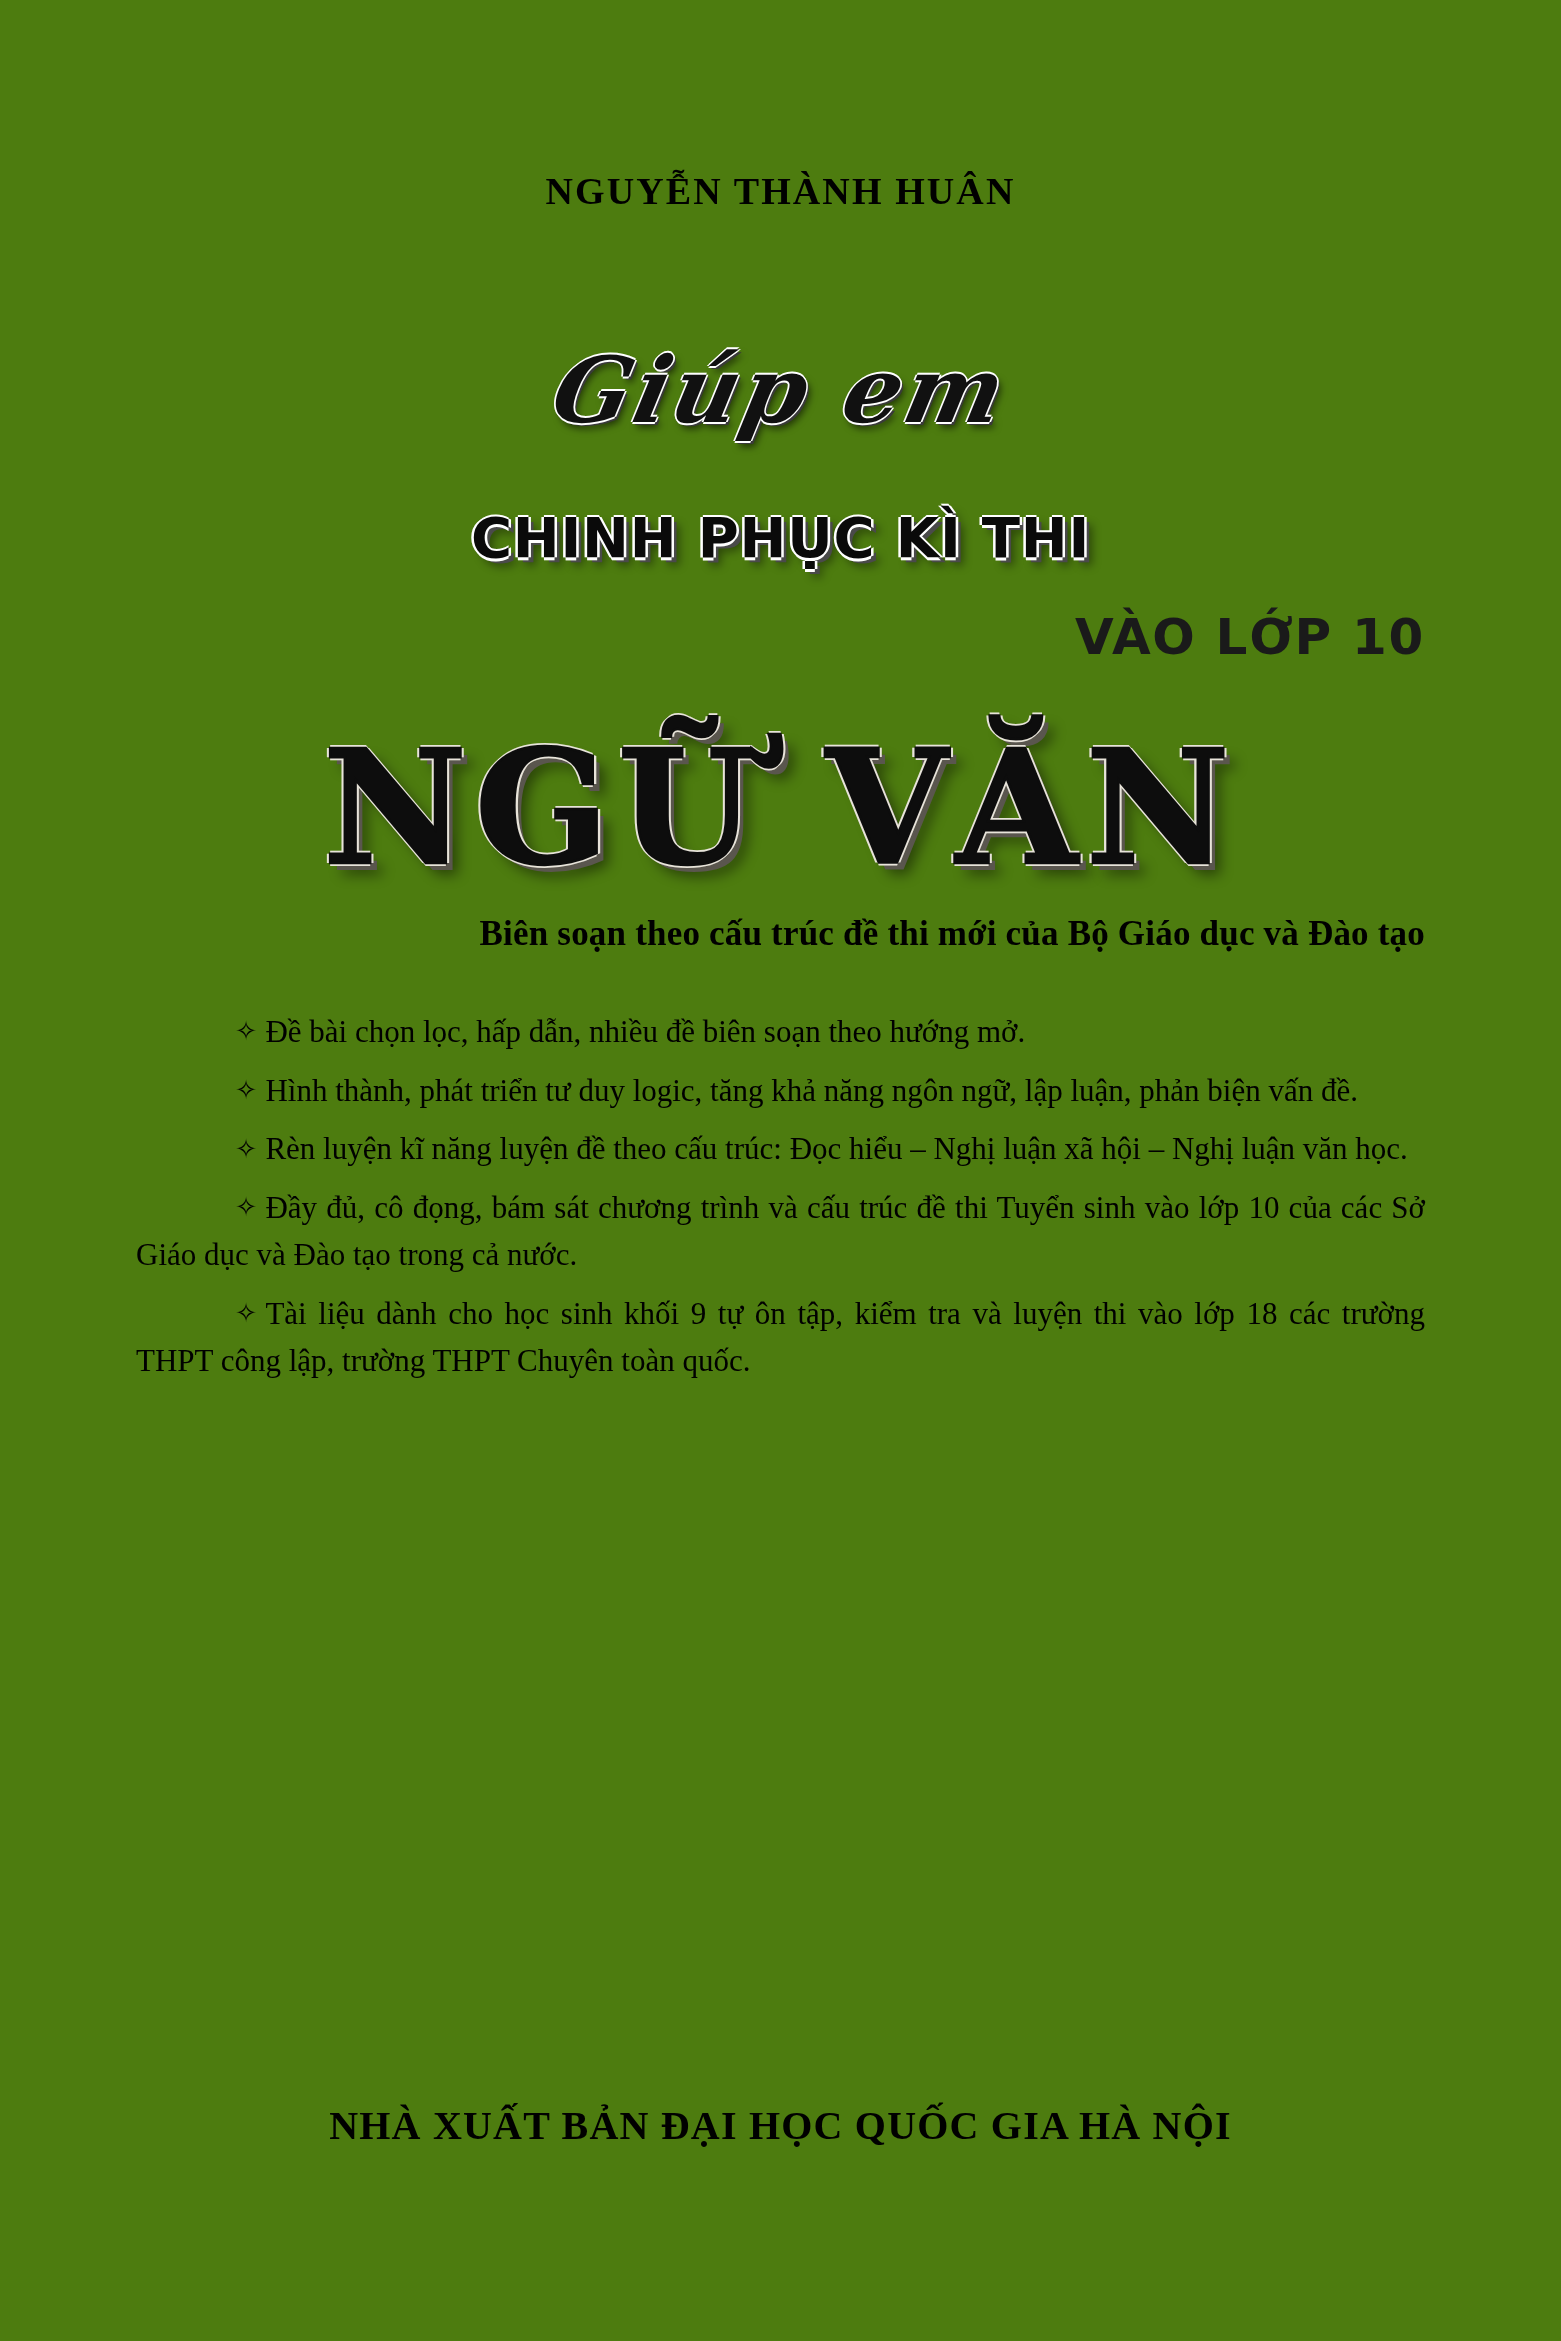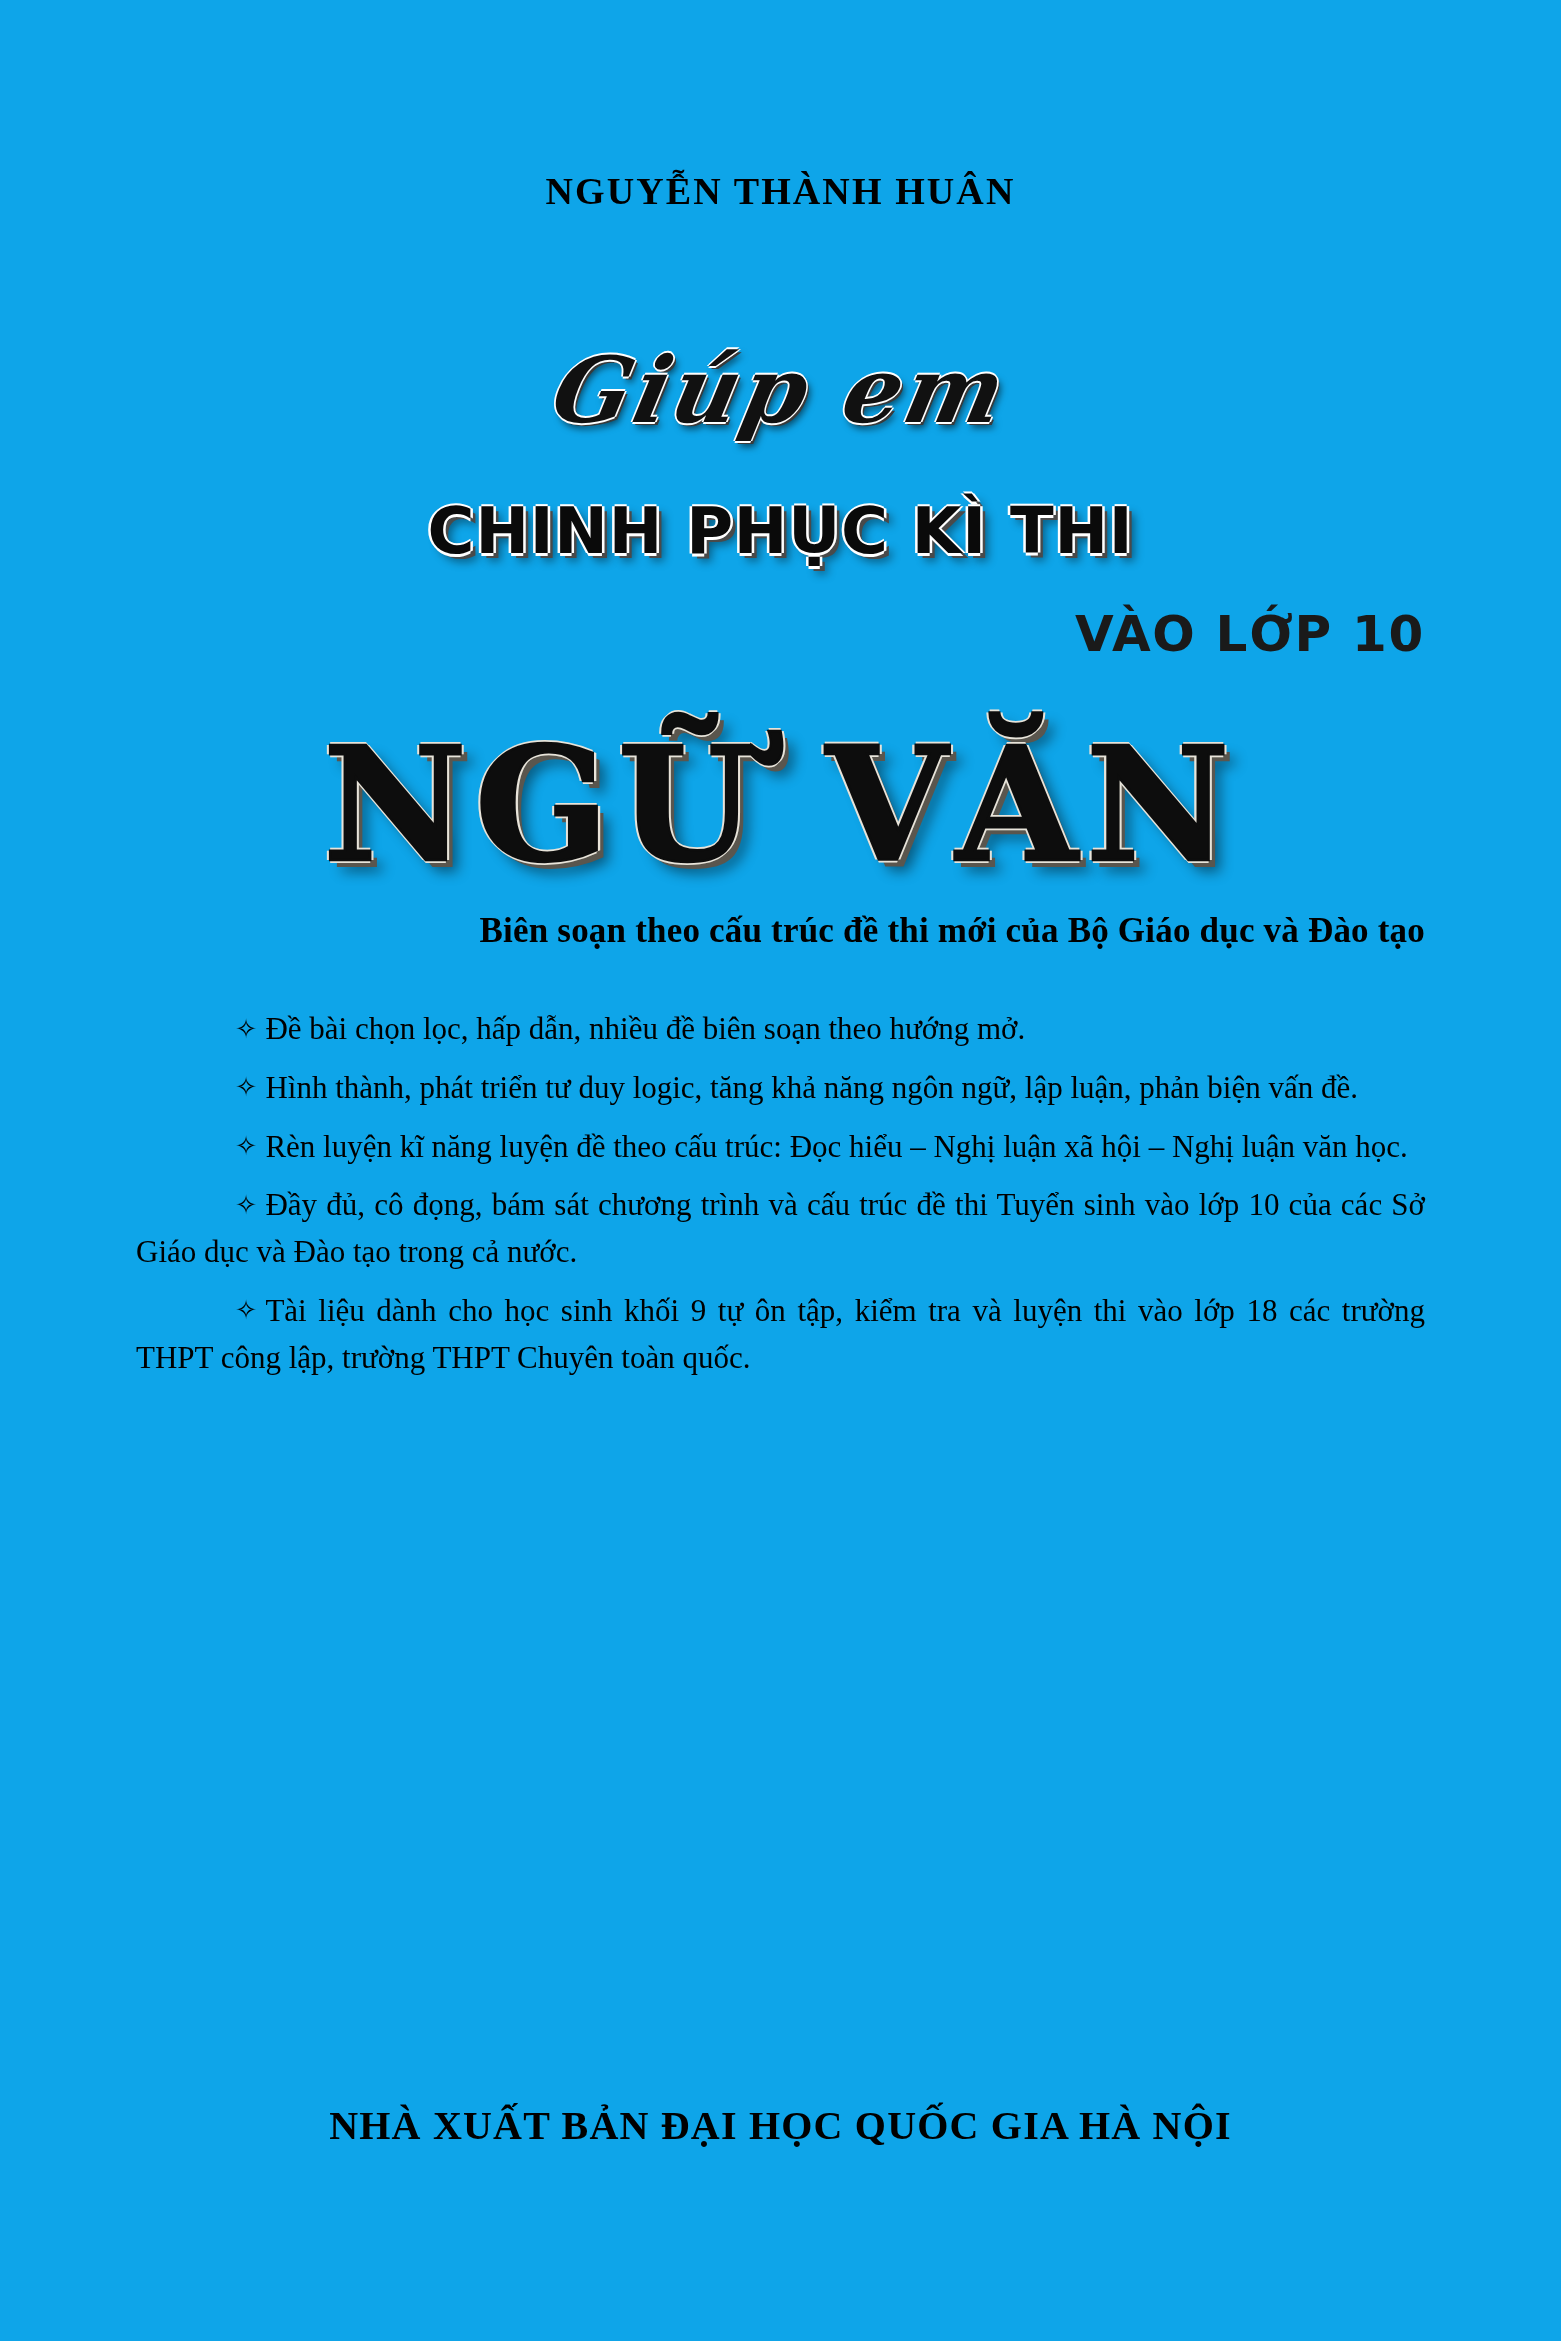--- a/index.html
+++ b/index.html
@@ -14,21 +14,21 @@
     font-family: "Liberation Serif", serif;
     color: #000000;
     overflow: hidden;
   }
   .page {
     position: relative;
     width: 1561px;
     height: 2342px;
     box-sizing: border-box;
     padding: 0 136px;
-    background: #0ea5e9;
+    background: #4d7c0f;
   }
 
   
   .author {
     text-align: center;
     font-family: "Liberation Serif", serif;
     font-weight: bold;
     font-size: 38px;
     letter-spacing: 2.1px;
     padding-top: 169px;
@@ -55,24 +55,24 @@
       -1.7px 0 0 #ffffff,
        0 1.7px 0 #ffffff,
        0 -1.7px 0 #ffffff,
        3.3px 3.3px 0 #3a3a3a,
        5px 5.8px 7.4px rgba(0,0,0,0.55);
   }
 
   
   .headline {
     text-align: center;
-    margin-top: 29px;
+    margin-top: 40px;
     font-family: "DejaVu Sans", sans-serif;
     font-weight: bold;
-    font-size: 64px;
+    font-size: 56px;
     line-height: 1.05;
     letter-spacing: 0.8px;
     color: #0a0a0a;
     text-shadow:
        2.5px 0 0 #ffffff,
       -2.5px 0 0 #ffffff,
        0 2.5px 0 #ffffff,
        0 -2.5px 0 #ffffff,
        5px 5px 0 #4a4a4a,
        7.4px 8.3px 10px rgba(0,0,0,0.45);

